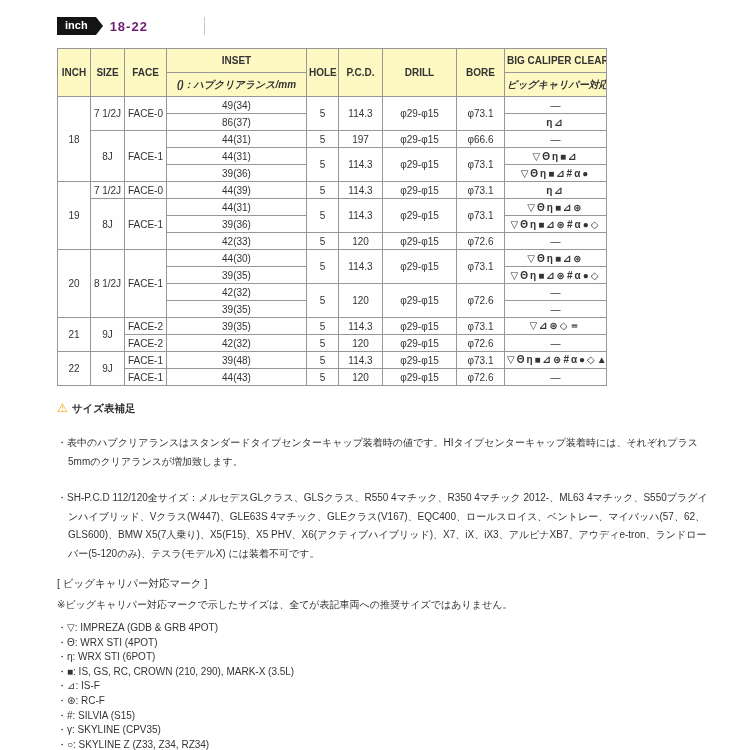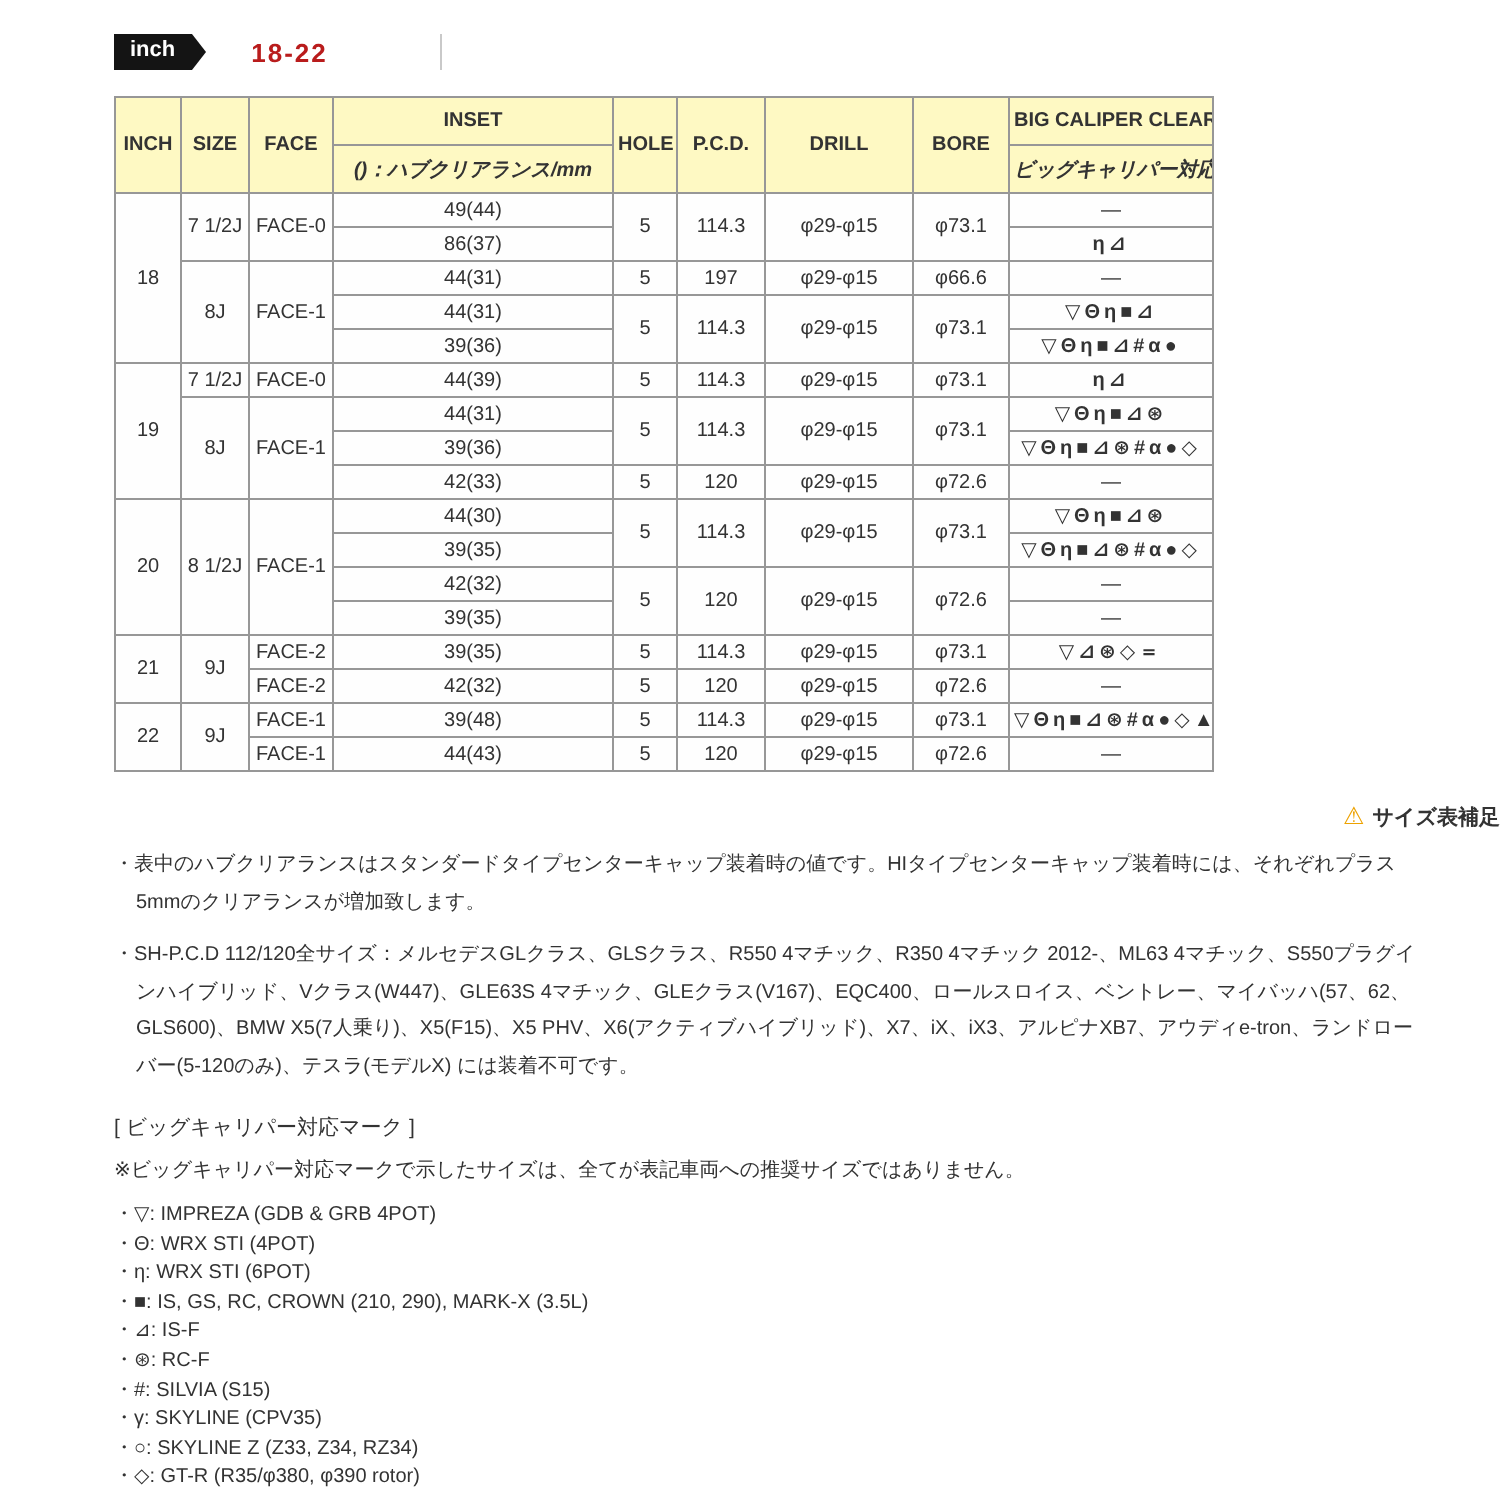--- a/index.html
+++ b/index.html
@@ -14,40 +14,40 @@
   .topbar{display:flex;align-items:center;height:20px;margin-bottom:12px;}
   .badge{
     background:#141414;color:#fff;font-size:11px;font-weight:bold;
     padding:2px 8px 3px;position:relative;line-height:13px;
   }
   .badge::after{
     content:'';position:absolute;left:100%;top:0;width:0;height:0;
     border-top:9px solid transparent;border-bottom:9px solid transparent;
     border-left:7px solid #141414;
   }
-  .range{font-weight:bold;font-size:13px;color:#b91c1c;letter-spacing:1px;margin-left:30px;}
+  .range{font-weight:bold;font-size:13px;color:#701a75;letter-spacing:1px;margin-left:14px;}
   .tdivider{width:1px;height:18px;background:#c9c9c9;margin-left:56px;}
 
   
   table.spec{border-collapse:collapse;table-layout:fixed;width:549px;border:1px solid #6e6e6e;}
   table.spec th,table.spec td{
     border:1px solid #979797;font-size:10px;color:#333;
     text-align:center;vertical-align:middle;padding:0 2px;
     overflow:hidden;white-space:nowrap;
   }
   table.spec th{background:#fef9c3;font-weight:bold;height:23px;}
   table.spec td{height:16px;background:#fefefe;}
   td.mark{text-align:left;padding-left:5px;font-weight:bold;letter-spacing:2px;}
   td.dash{text-align:center;font-weight:normal;letter-spacing:0;}
   th.sub{font-weight:bold;font-style:italic;}
 
   
-  .notes-title{font-size:10.5px;font-weight:bold;margin:15px 0 7px;text-align:right;}
+  .notes-title{font-size:10.5px;font-weight:bold;margin:15px 0 7px;}
   .warn-icon{color:#eda200;font-size:12px;margin-right:4px;}
-  .note{font-size:10px;line-height:1.85;margin:8px 0 8px;width:642px;
+  .note{font-size:10px;line-height:1.85;margin:18px 0 8px;width:642px;
         padding-left:11px;text-indent:-11px;}
 
   
   .legend-header{font-size:10.5px;margin-top:14px;color:#333;}
   .legend-disclaimer{font-size:10px;margin:7px 0 9px;}
   .legend-item{font-size:10px;line-height:14.6px;color:#333;}
 </style>
 </head>
 <body>
 
@@ -85,21 +85,21 @@
     </tr>
     <tr>
       <th class="sub">()：ハブクリアランス/mm</th>
       <th class="sub">ビッグキャリパー対応マーク</th>
     </tr>
 
     <tr>
       <td rowspan="5">18</td>
       <td rowspan="2">7 1/2J</td>
       <td rowspan="2">FACE-0</td>
-      <td>49(44)</td>
+      <td>49(34)</td>
       <td rowspan="2">5</td>
       <td rowspan="2">114.3</td>
       <td rowspan="2">φ29-φ15</td>
       <td rowspan="2">φ73.1</td>
       <td class="mark dash">—</td>
     </tr>
     <tr>
       <td>86(37)</td>
       <td class="mark">η⊿</td>
     </tr>

